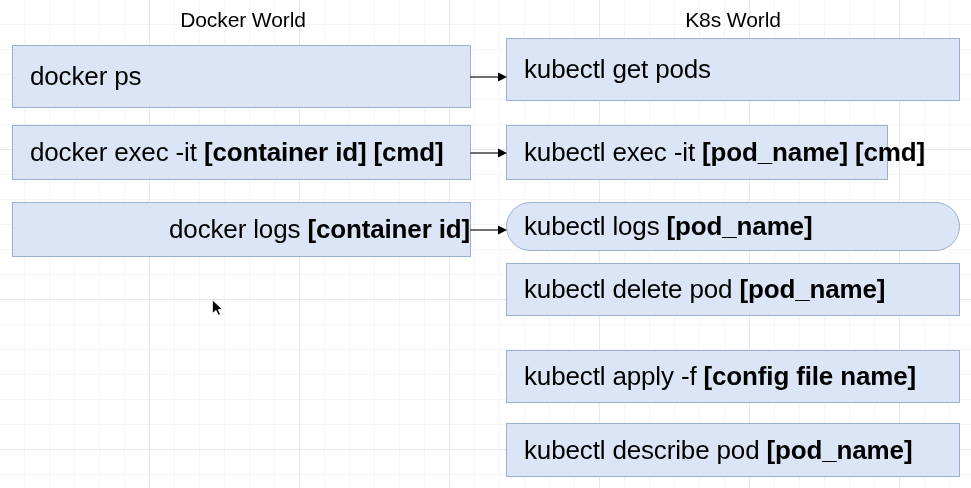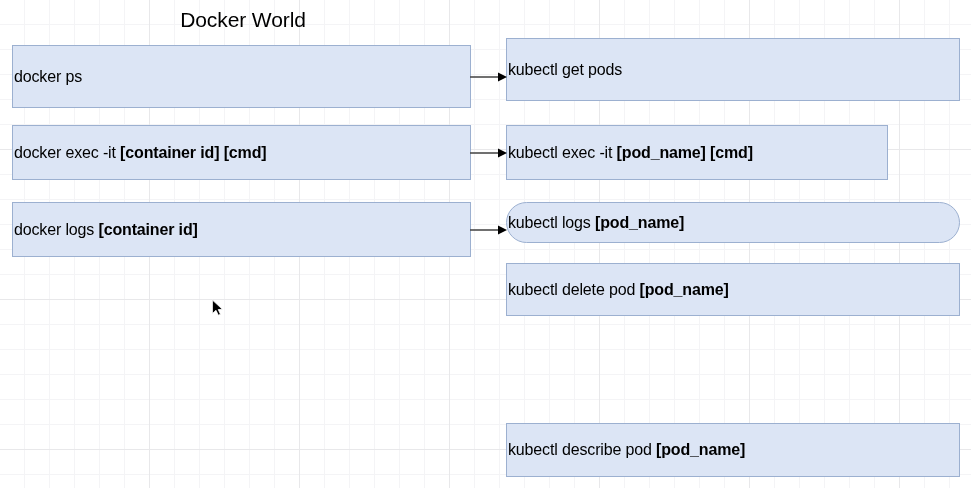--- a/index.html
+++ b/index.html
@@ -42,25 +42,25 @@
 
   .cmd-box {
     position: absolute;
     box-sizing: border-box;
     background: #dce5f5;
     border: 1px solid #9cb0d0;
     display: flex;
     align-items: center;
   }
   .cmd-text {
-    font-size: 16px;
+    font-size: 26px;
     color: #000000;
     white-space: nowrap;
     line-height: 1.1;
-    padding-left: 1px;
+    padding-left: 17px;
     letter-spacing: -0.15px;
   }
   .cmd-text b {
     font-weight: bold;
     margin-top: 8px;
   }
 
   .arrow {
     position: absolute;
     height: 12px;
@@ -74,63 +74,69 @@
     pointer-events: none;
   }
 </style>
 </head>
 <body>
 
 <div id="canvas">
 
   <div class="col-title" style="left:243px; top:8px;">Docker World</div>
 
+  <div class="col-title" style="left:733px; top:8px;">K8s World</div>
 
   <div class="cmd-box" style="left:12px; top:45px; width:459px; height:63px;">
     <span class="cmd-text">
       <span>docker ps</span><b></b>
     </span>
   </div>
 
   <div class="cmd-box" style="left:12px; top:125px; width:459px; height:55px;">
     <span class="cmd-text">
       <span>docker exec -it </span><b>[container id] [cmd]</b>
     </span>
   </div>
 
-  <div class="cmd-box" style="left:12px; top:202px; width:459px; height:55px;">
+  <div class="cmd-box" style="left:12px; top:202px; width:459px; height:55px;justify-content:flex-end;">
     <span class="cmd-text">
       <span>docker logs </span><b>[container id]</b>
     </span>
   </div>
 
   <div class="cmd-box" style="left:506px; top:38px; width:454px; height:63px;">
     <span class="cmd-text">
       <span>kubectl get pods</span><b></b>
     </span>
   </div>
 
   <div class="cmd-box" style="left:506px; top:125px; width:382px; height:55px;">
     <span class="cmd-text">
       <span>kubectl exec -it </span><b>[pod_name] [cmd]</b>
     </span>
   </div>
 
-  <div class="cmd-box" style="left:506px; top:202px; width:454px; height:41px;border-radius:27px;">
+  <div class="cmd-box" style="left:506px; top:202px; width:454px; height:49px;border-radius:27px;">
     <span class="cmd-text">
       <span>kubectl logs </span><b>[pod_name]</b>
     </span>
   </div>
 
   <div class="cmd-box" style="left:506px; top:263px; width:454px; height:53px;">
     <span class="cmd-text">
       <span>kubectl delete pod </span><b>[pod_name]</b>
     </span>
   </div>
 
+  <div class="cmd-box" style="left:506px; top:350px; width:454px; height:53px;">
+    <span class="cmd-text">
+      <span>kubectl apply -f </span><b>[config file name]</b>
+    </span>
+  </div>
 
   <div class="cmd-box" style="left:506px; top:423px; width:454px; height:54px;">
     <span class="cmd-text">
       <span>kubectl describe pod </span><b>[pod_name]</b>
     </span>
   </div>
 
   <svg class="arrow" style="left:470px; top:71px; width:38px; height:12px;" viewBox="0 0 38 12">
     <line x1="0" y1="6" x2="29" y2="6" stroke="#4d4d4d" stroke-width="1.6"></line>
     <path d="M 28 1.6 L 37 6 L 28 10.4 Z" fill="#000000"></path>

